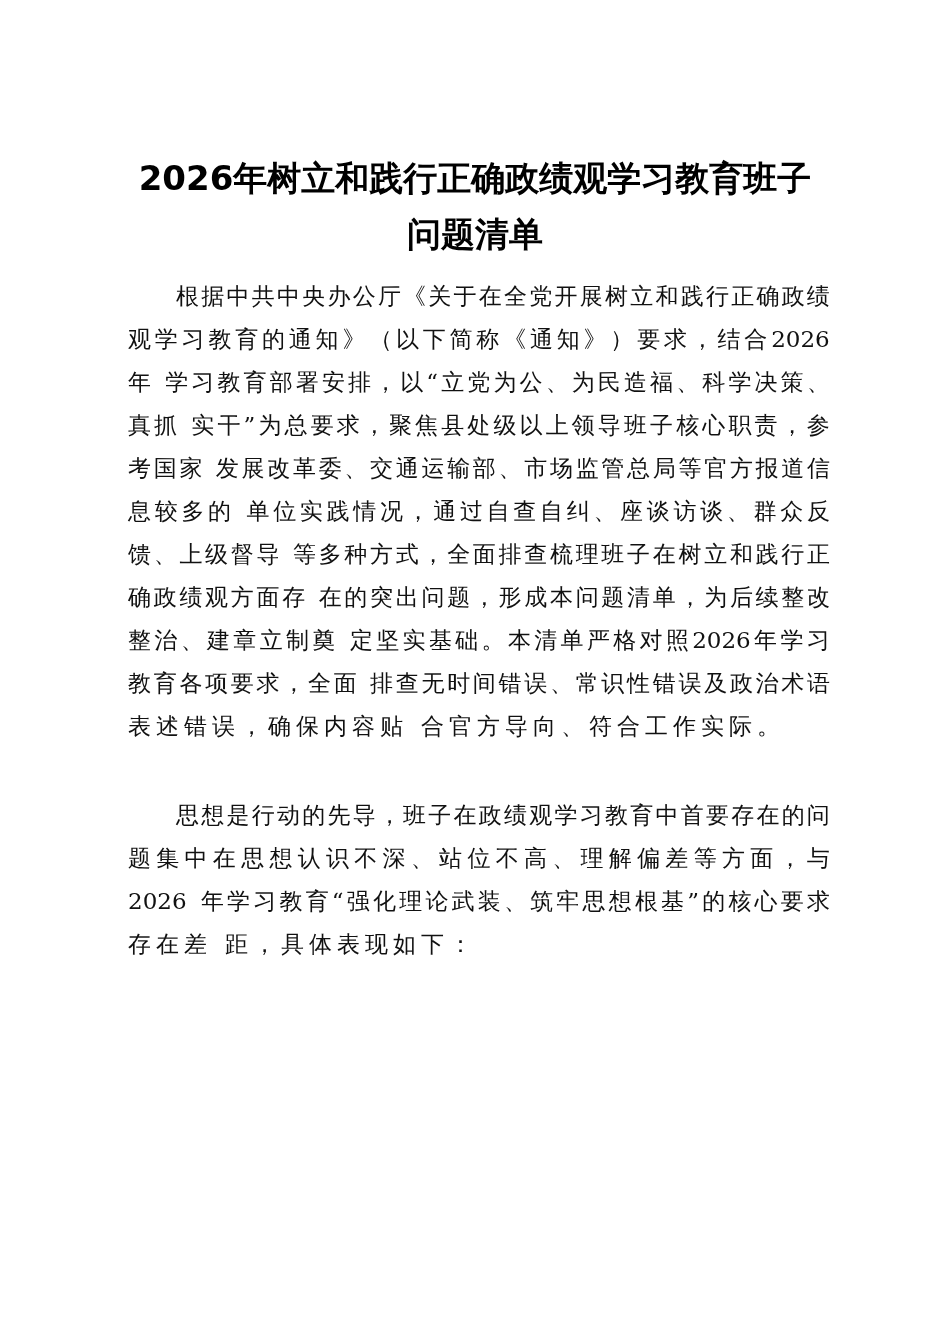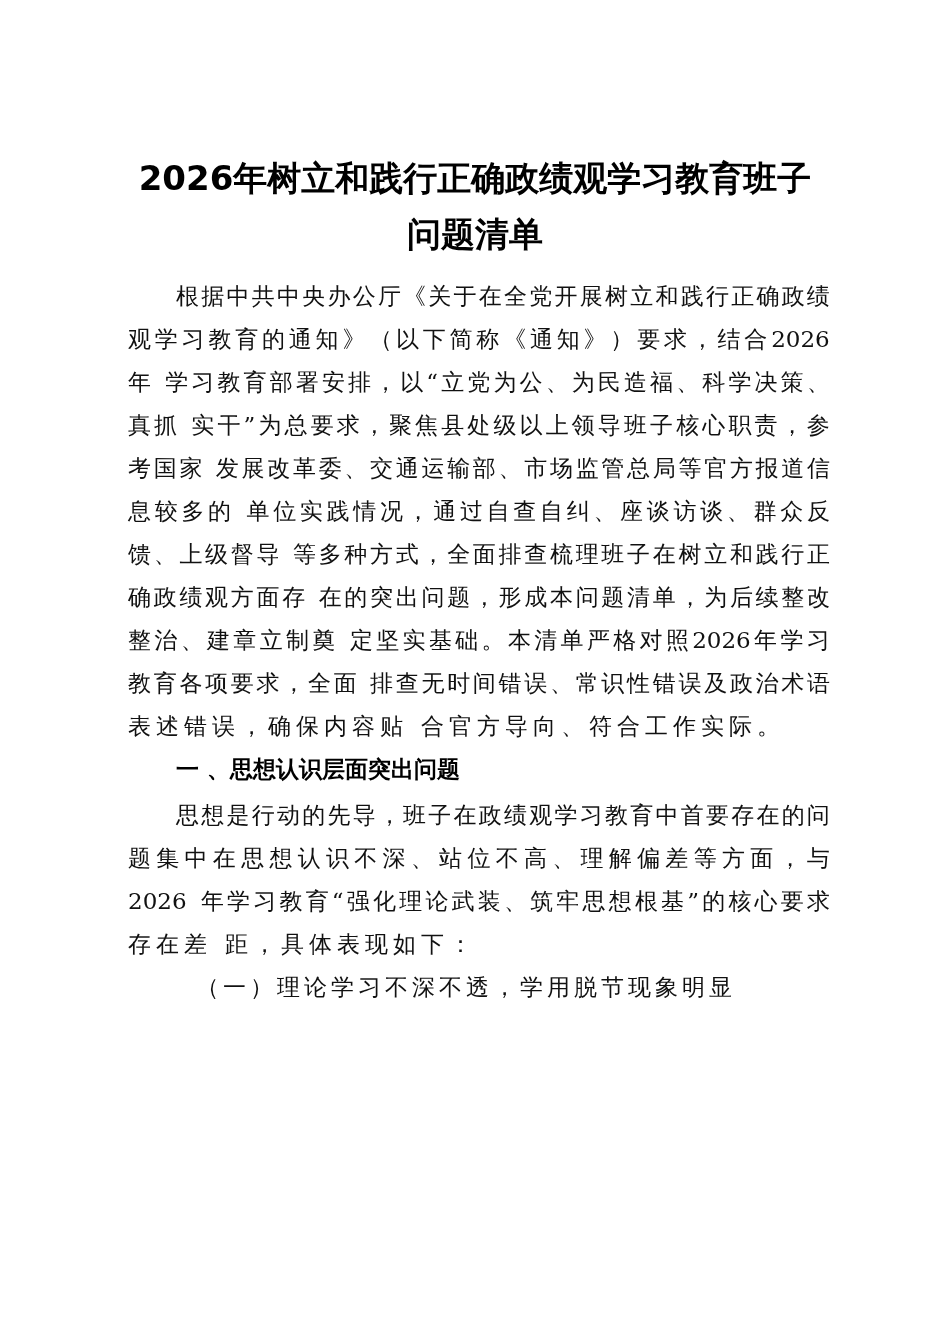--- a/index.html
+++ b/index.html
@@ -353,21 +353,20 @@
         <span class="ch">符</span>
         <span class="ch">合</span>
         <span class="ch">工</span>
         <span class="ch">作</span>
         <span class="ch">实</span>
         <span class="ch">际</span>
         <span class="ch">。</span>
       </div>
   </div>
 
-  <div class="heading" style="top:754px">一 、思想认识层面突出问题</div>
 
   <div>
     <div class="line" style="top:800px; left:176px; width:654px">
         <span class="ch">思</span>
         <span class="ch">想</span>
         <span class="ch">是</span>
         <span class="ch">行</span>
         <span class="ch">动</span>
         <span class="ch">的</span>
         <span class="ch">先</span>
@@ -457,14 +456,13 @@
         <span class="ch">具</span>
         <span class="ch">体</span>
         <span class="ch">表</span>
         <span class="ch">现</span>
         <span class="ch">如</span>
         <span class="ch">下</span>
         <span class="ch">：</span>
       </div>
   </div>
 
-  <div class="subheading" style="top:972px">（一）理论学习不深不透，学用脱节现象明显</div>
 </div>
 
 </body></html>

